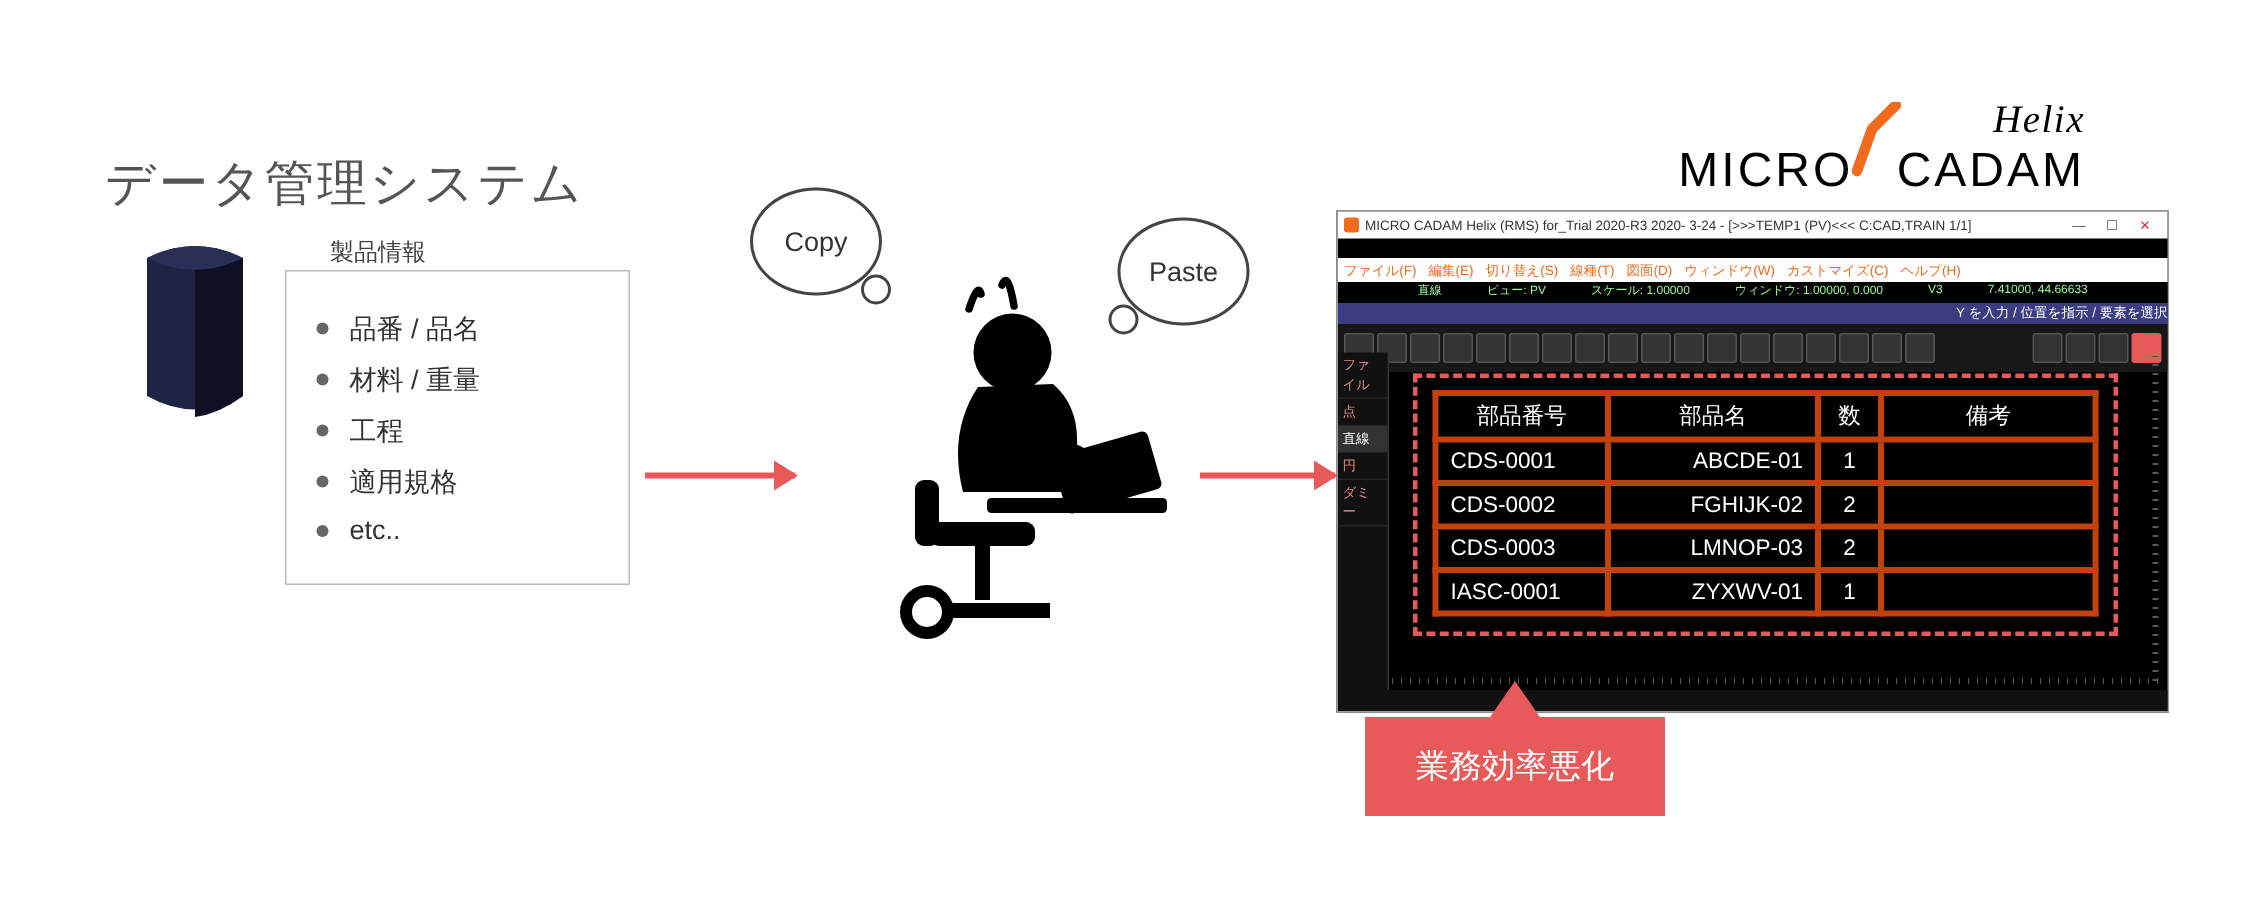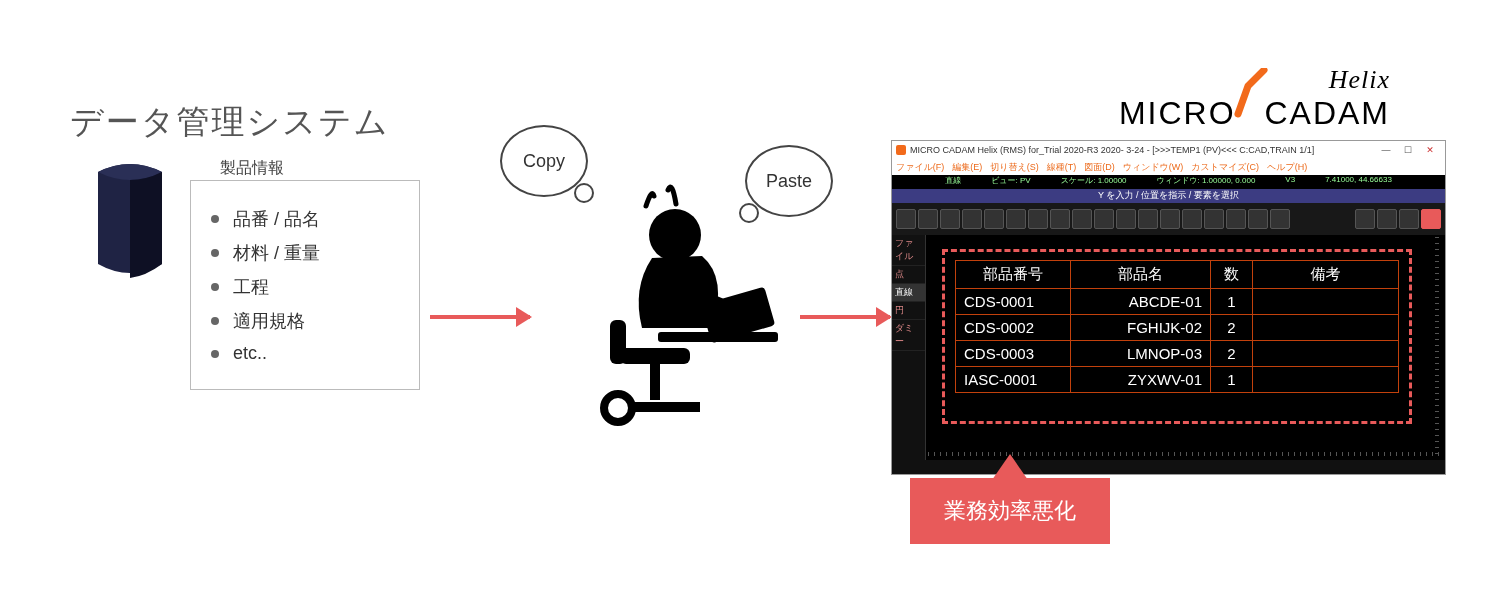--- a/index.html
+++ b/index.html
@@ -38,36 +38,36 @@
   .product-logo .tick  { display:inline-block; width: 20px; height: 28px; position: relative; }
   .product-logo .tick svg{position:absolute;left:-6px;top:-28px;}
 
   
   .cadwin { position: absolute; right: 54px; top: 140px; width: 555px; height: 335px; background: #000; border: 1px solid #999; }
   .cad-titlebar { background: #fff; height: 18px; font-size: 9px; color: #333; display:flex; align-items:center; padding: 0 4px; gap:4px;}
   .cad-titlebar .ico{width:10px;height:10px;background:#f26a1b;border-radius:2px;}
   .cad-titlebar .grow{flex:1;}
   .cad-titlebar .btns span{display:inline-block;width:22px;text-align:center;color:#555;}
   .cad-titlebar .btns .x{color:#c33;}
-  .cad-menubar  { background: #fff; height: 16px; font-size: 9px; color: #ec6a1b; padding: 0 4px; display:flex; gap:8px; align-items:center;}
+  .cad-menubar  { background: #fff; height: 16px; font-size: 9px; color: #ec6a1b; padding: 0 4px; display:flex; gap:8px; align-items:center;margin-top:13px;}
   .cad-status1  { background: #000; color:#9f9; height: 14px; font-size: 8px; padding: 0 8px; display:flex; gap:30px; justify-content:center;}
-  .cad-status2  { background: #3c3c82; color:#fff; height: 14px; font-size: 9px; text-align:center; }
+  .cad-status2  { background: #3c3c82; color:#fff; height: 14px; font-size: 9px; text-align:right; }
   .cad-toolstrip{ background: #181818; height: 32px; display:flex; align-items:center; gap:2px; padding:0 4px;}
   .cad-toolstrip .t{width:20px;height:20px;background:#333;border:1px solid #555;border-radius:2px;}
   .cad-toolstrip .t.orange{background:#e85a5a;border-color:#e85a5a;}
   .cad-sidebar  { position:absolute; left:0; top:94px; bottom:14px; width:34px; background:#111; border-right:1px solid #333; font-size:9px; color:#d88;}
   .cad-sidebar div{padding:2px 3px;border-bottom:1px solid #222;}
   .cad-sidebar div.active{color:#fff;background:#333;}
   .cad-rightrule{ position:absolute; right:6px; top:96px; bottom:18px; width:4px; background:repeating-linear-gradient(#555 0,#555 1px,transparent 1px,transparent 6px);}
   .cad-bottomrule{position:absolute;left:36px;right:6px;bottom:18px;height:4px;background:repeating-linear-gradient(90deg,#555 0,#555 1px,transparent 1px,transparent 6px);}
   .cad-footer   { position:absolute; left:0; right:0; bottom:0; height:14px; background:#111; color:#777;font-size:8px;padding:0 6px;}
 
   .cad-table-wrap{ position:absolute; left:50px; top:108px; width:470px; height:175px; border: 3px dashed #e85a5a; padding: 8px 10px;}
   .cad-table{ width:100%; border-collapse:collapse; }
-  .cad-table th,.cad-table td{ border:1px solid #c2410c; color:#fff; font-size:15px; padding:4px 8px; text-align:center; }
+  .cad-table th,.cad-table td{ border:4px solid #c2410c; color:#fff; font-size:15px; padding:4px 8px; text-align:center; }
   .cad-table th{ font-weight:normal; }
   .cad-table td.n1{width:115px;text-align:left;}
   .cad-table td.n2{width:140px;text-align:right;padding-left:3px;}
   .cad-table td.n3{width:42px;}
   .cad-table td.n4{}
 
   
   .callout { position:absolute; background:#e85a5a; color:#fff; font-size:22px; padding:18px 22px; display:flex;align-items:center;justify-content:center;text-align:right;}
   .callout::before{content:"";position:absolute;top:-24px;left:50%;margin-left:-18px;border-bottom:26px solid #e85a5a;border-left:18px solid transparent;border-right:18px solid transparent;}
   .callout.c1{ left:910px; top:478px; width:200px;}

